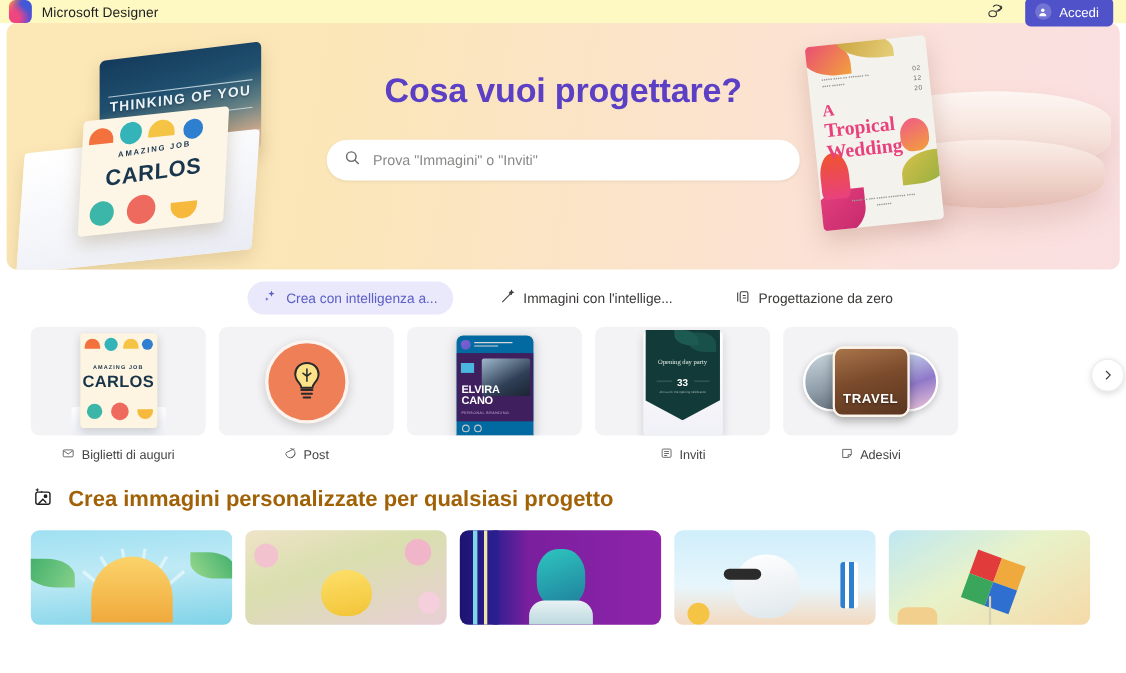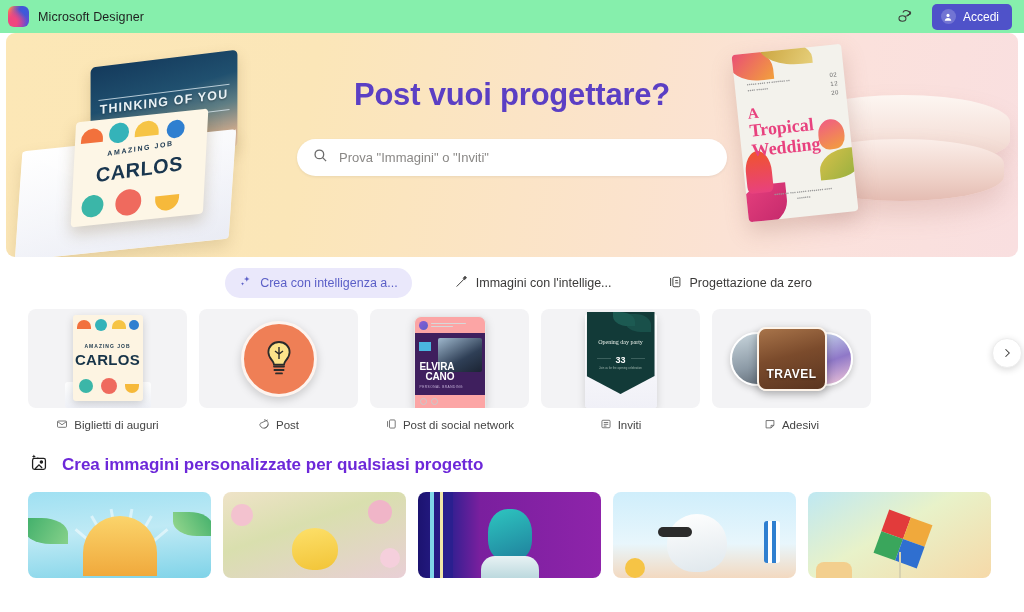--- a/index.html
+++ b/index.html
@@ -6,24 +6,24 @@
   html, body {
     width: 1024px; height: 612px;
     overflow: hidden;
     background: #ffffff;
     font-family: "Liberation Sans", sans-serif;
     color: #242424;
   }
 
   
   .topbar {
-    height: 33px; width: 100%;
+    height: 21px; width: 100%;
     display: flex; align-items: center;
     padding: 0 12px 0 8px;
-    background: #86efac;
+    background: #fef9c3;
     position: relative;
     z-index: 20;
   }
   .brand { display: flex; align-items: center; gap: 9px; }
   .logo-mark {
     width: 21px; height: 21px; border-radius: 6px;
     background:
       radial-gradient(circle at 22% 78%, #f0467f 0%, #f0467f 18%, rgba(240,70,127,0) 62%),
       radial-gradient(circle at 78% 22%, #3b5bdb 0%, #4457d6 22%, rgba(68,87,214,0) 64%),
       linear-gradient(135deg, #ff9a3c 0%, #f2487f 42%, #8b3fd0 70%, #3e59d6 100%);
@@ -261,23 +261,23 @@
     position: absolute; left: 50%; top: 50%; transform: translate(-50%,-50%);
     width: 76px; height: 76px; border-radius: 50%;
     background: #ef7f56; border: 3px solid #fdf4ef;
     box-shadow: 0 3px 10px rgba(0,0,0,.18);
     display: flex; align-items: center; justify-content: center;
   }
 
   
   .phone {
     position: absolute; left: 50%; top: 7px; transform: translateX(-50%);
-    width: 72px; height: 92px; background: #fca5a5; border-radius: 7px 7px 0 0;
+    width: 72px; height: 92px; background: #0369a1; border-radius: 7px 7px 0 0;
     box-shadow: 0 3px 10px rgba(0,0,0,.17); overflow: hidden;
-    border: 1px solid #e6e6e6; border-bottom: none; text-align: right;
+    border: 1px solid #e6e6e6; border-bottom: none;
   }
   .phone-head { display: flex; align-items: center; gap: 3px; padding: 4px 4px 3px; }
   .phone-av { width: 9px; height: 9px; border-radius: 50%; background: linear-gradient(135deg,#8a5cd6,#5b5fc7); }
   .phone-lines div { height: 1.5px; background: #d8d8d8; border-radius: 1px; margin-bottom: 1.5px; }
   .post { position: relative; height: 62px; background: #3f1f5e; overflow: hidden; }
   .post .photo { position: absolute; right: 3px; top: 5px; width: 44px; height: 34px; border-radius: 2px; background: linear-gradient(150deg,#9fb8cd,#2f3f56 60%,#1b2433); }
   .post .nm { position: absolute; left: 5px; bottom: 14px; color: #fff; font-size: 10px; font-weight: bold; line-height: .95; letter-spacing: -.2px; }
   .post .sub { position: absolute; left: 5px; bottom: 6px; color: #c6b4da; font-size: 3.2px; letter-spacing: .5px; }
   .phone-foot { display: flex; gap: 4px; padding: 3px 5px; }
   .phone-foot span { width: 7px; height: 7px; border: 1px solid #c9c9c9; border-radius: 50%; display: block; }
@@ -319,21 +319,21 @@
   .travel .word {
     margin-bottom: 8px; color: #fff; font-size: 12px; font-weight: bold;
     letter-spacing: .5px; text-shadow: 0 1px 2px rgba(0,0,0,.5);
   }
 
   
   .section-head {
     display: flex; align-items: center; gap: 12px;
     padding: 20px 28px 14px;
   }
-  .section-title { font-size: 17px; font-weight: bold; color: #6d28d9; }
+  .section-title { font-size: 20px; font-weight: bold; color: #a16207; }
   .gallery { display: flex; gap: 12px; padding: 0 28px; }
   .gal {
     width: 183px; height: 86px; border-radius: 8px;
     overflow: hidden; position: relative; cursor: pointer;
   }
   .g1 { background: linear-gradient(175deg,#9fe0f2 0%, #bfeaf5 45%, #7fd3e8 100%); }
   .g2 { background: linear-gradient(160deg,#efe3c8 0%, #d9dfae 40%, #e9cfd6 100%); }
   .g3 { background: linear-gradient(90deg,#1c1370 0%, #2a1f8f 16%, #7a1f9e 34%, #8e24aa 100%); }
   .g4 { background: linear-gradient(180deg,#cfeefb 0%, #e8f6fc 60%, #f3d9c0 100%); }
   .g5 { background: linear-gradient(150deg,#bfe8f2 0%, #e8f2c9 45%, #f6d9a8 100%); }
@@ -419,21 +419,21 @@
       <div class="wtitle">
         <span>A</span>
         <span class="big">Tropical</span>
         <span class="big">Wedding</span>
       </div>
       <div class="foot">●●●●● ●● ●●● ●●●●● ●●●●●●●● ●●●● ●●●●●●●</div>
     </div>
   </div>
 
   <div class="hero-center">
-    <div class="hero-title">Post vuoi progettare?</div>
+    <div class="hero-title">Cosa vuoi progettare?</div>
     <div class="search-wrap">
       <span>
         <svg width="15" height="15" viewBox="0 0 16 16" fill="none" stroke="#6b6b6b" stroke-width="1.4">
           <circle cx="6.8" cy="6.8" r="4.6"></circle>
             <path d="M10.3 10.3L14 14"></path>
         </svg>
       </span>
       <input class="search-input" type="text" placeholder="Prova &quot;Immagini&quot; o &quot;Inviti&quot;" style="">
     </div>
   </div>
@@ -541,29 +541,20 @@
             <span>CANO</span>
           </div>
           <div class="sub">PERSONAL BRANDING</div>
         </div>
         <div class="phone-foot">
             <span></span>
             <span></span>
           </div>
       </div>
     </div>
-    <div class="cat-label">
-      <span>
-        <svg width="12" height="12" viewBox="0 0 16 16" fill="none" stroke="#5d5d5d" stroke-width="1.1">
-          <rect x="6" y="2.6" width="7.6" height="10.8" rx="1.3"></rect>
-          <path d="M3.4 4.2v7.6"></path>
-        </svg>
-      </span>
-      <span>Post di social network</span>
-    </div>
   </div>
 
   <div class="cat">
     <div class="cat-thumb">
       <div class="invite-sheet"></div>
       <div class="invite">
         <span class="leaf" style="position:absolute;right:4px;top:2px;width:26px;height:18px;background:#19504a;border-radius:0 60% 0 60%"></span>
         <span class="leaf" style="position:absolute;right:20px;top:0;width:22px;height:14px;background:#1c5a52;border-radius:0 70% 0 70%"></span>
         <div class="t1">Opening day party</div>
         <span class="rule" style="left:10px"></span>

